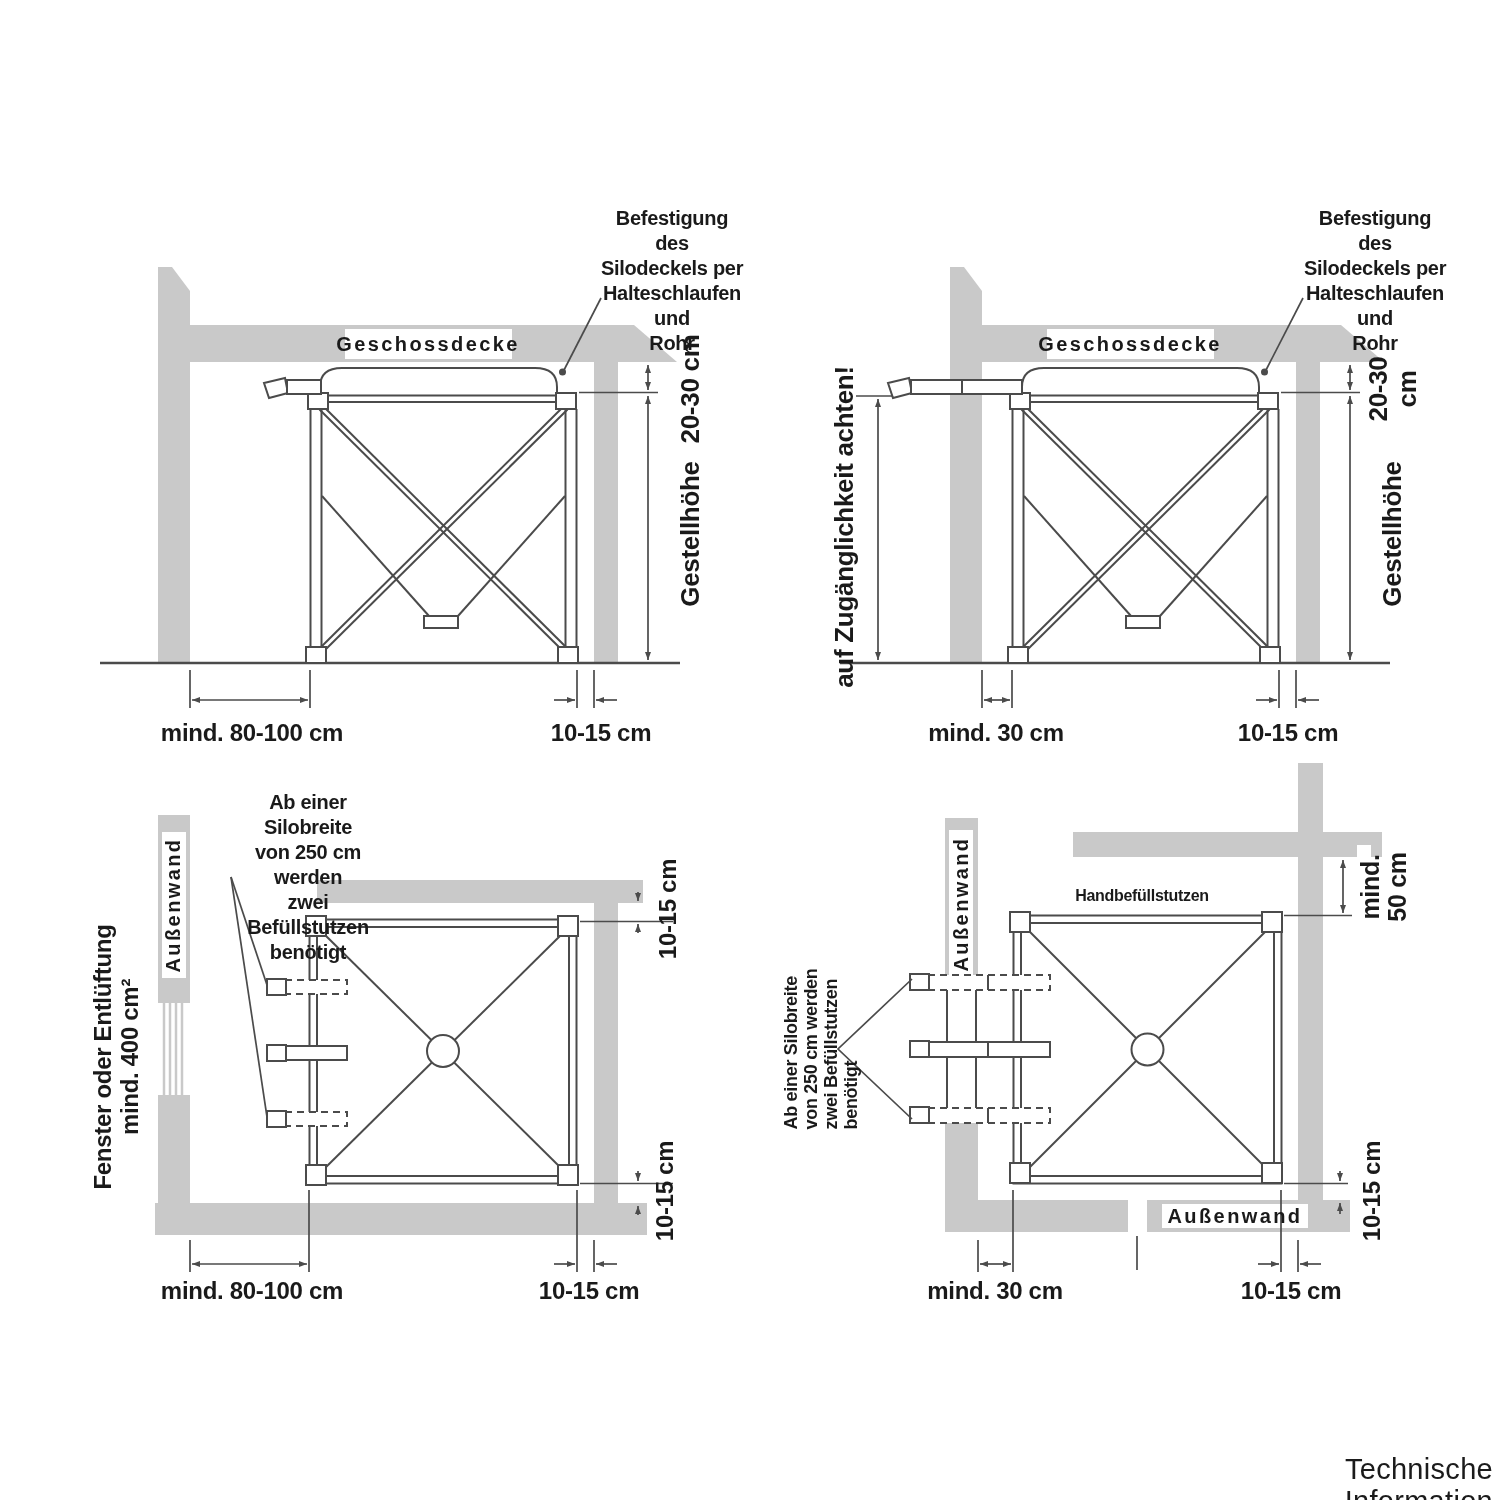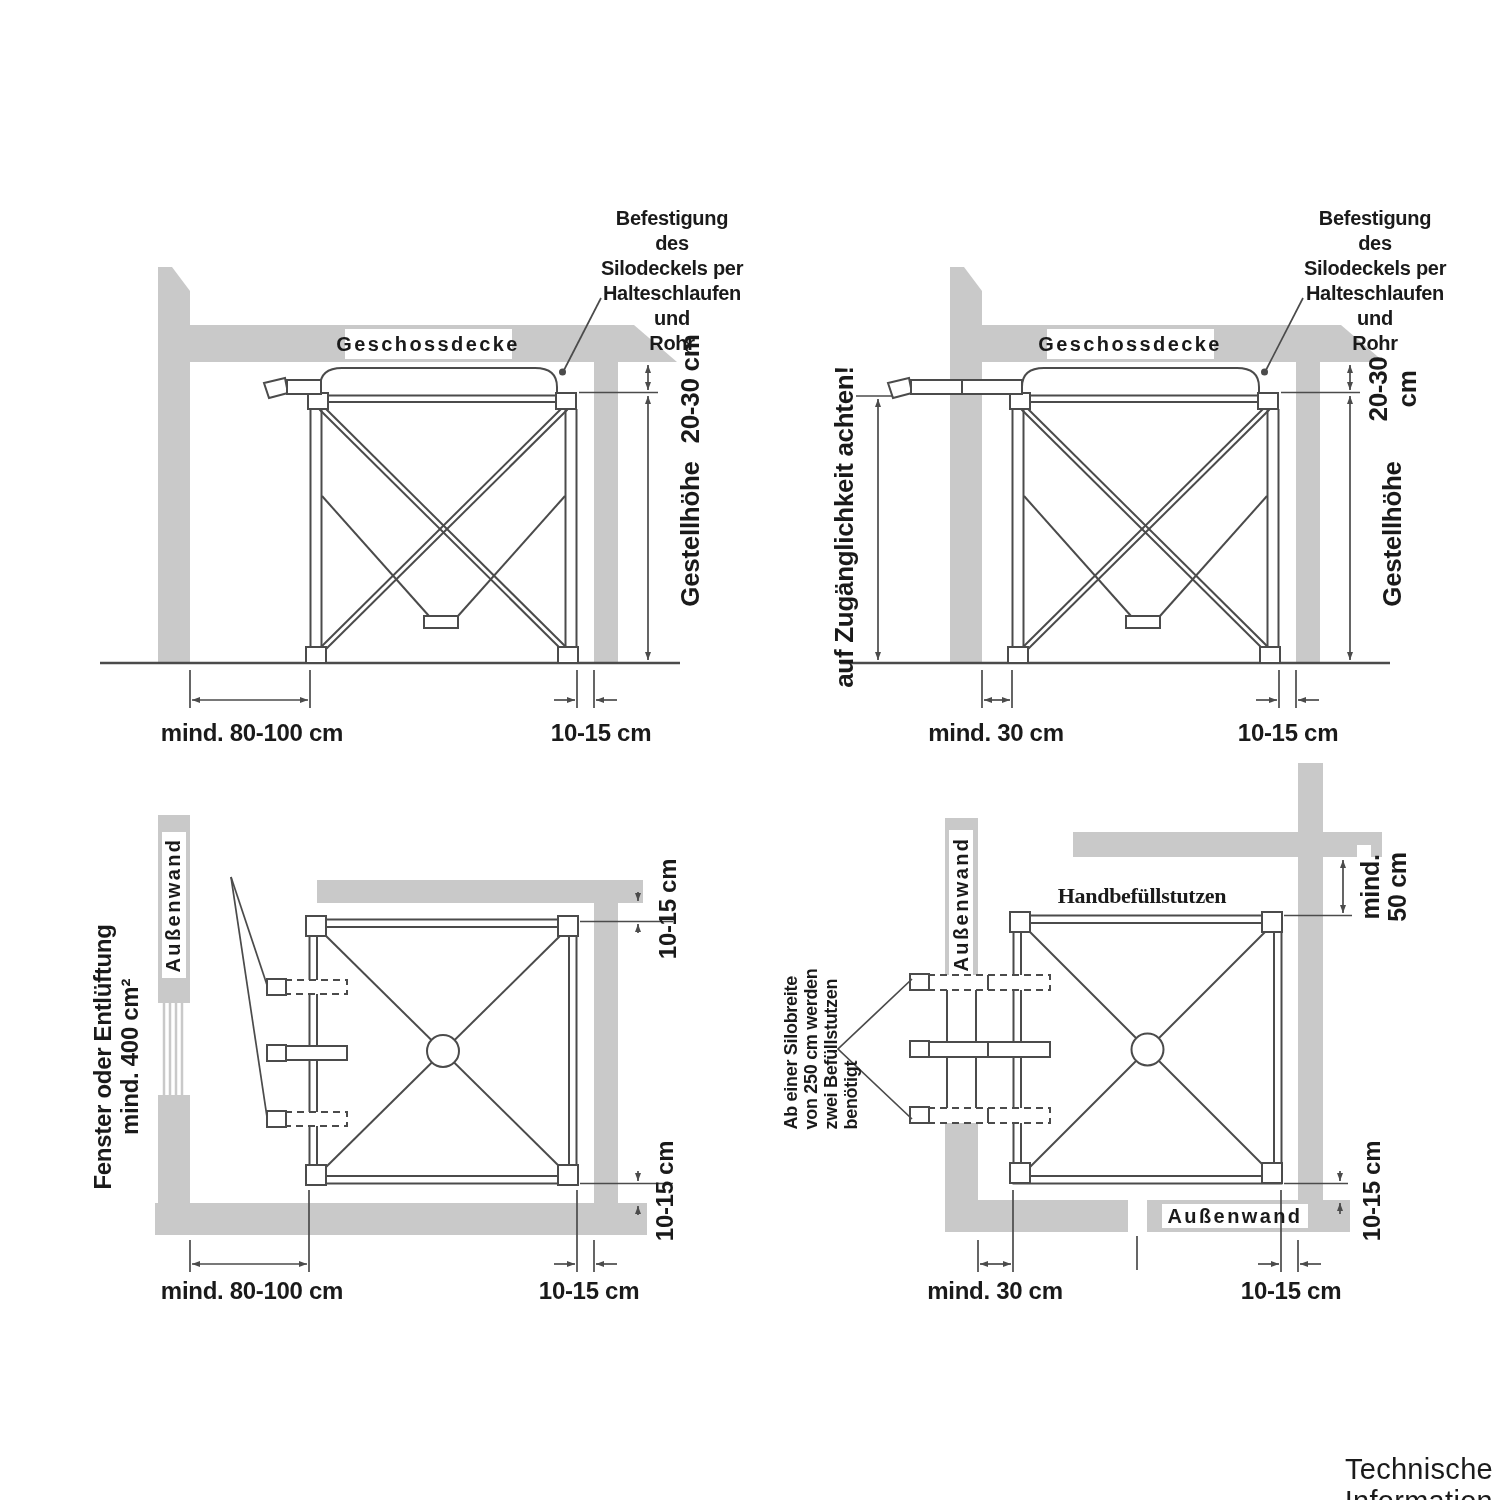--- a/index.html
+++ b/index.html
@@ -25,21 +25,21 @@
   .whitebox{fill:#fff;}
 
   .lbl{position:absolute;font-weight:600;color:var(--text);white-space:pre-line;line-height:1.12;letter-spacing:-0.3px;}
   .c{transform:translate(-50%,-50%);text-align:right;}
   .r{transform:translate(-50%,-50%) rotate(-90deg);text-align:center;}
   .rl{transform:translate(-50%,-50%) rotate(-90deg);text-align:left;}
   .note{font-size:20px;line-height:25px;text-align:center;}
   .dim{font-size:24px;}
   .big{font-size:26px;}
   .boxlbl{font-size:20px;letter-spacing:2.4px;font-weight:700;}
-  .title{font-size:22px;font-family:Liberation Serif, serif;}
+  .title{font-size:16px;}
   .footer{font-size:29px;font-weight:400;letter-spacing:0.3px;color:#1b1b1b;text-align:right;}
 </style>
 </head>
 <body>
 
 <div id="stage">
 
   <svg id="art" width="1500" height="1500" viewBox="0 0 1500 1500">
     <defs>
       <marker id="ar" markerWidth="9" markerHeight="8" refX="8" refY="3" orient="auto" markerUnits="userSpaceOnUse">
@@ -278,20 +278,24 @@
 Silodeckels per
 Halteschlaufen und
 Rohr</div>
   <div class="lbl boxlbl c" style="left:1130px;top:344px;">Geschossdecke</div>
   <div class="lbl big r" style="left:845px;top:527px;width:400px;">auf Zugänglichkeit achten!</div>
   <div class="lbl big r" style="left:1393px;top:389px;">20-30 cm</div>
   <div class="lbl big r" style="left:1393px;top:534px;">Gestellhöhe</div>
   <div class="lbl dim c" style="left:996px;top:733px;">mind. 30 cm</div>
   <div class="lbl dim c" style="left:1288px;top:733px;">10-15 cm</div>
 
+  <div class="lbl note" style="left:228px;top:790px;width:160px;">Ab einer Silobreite
+von 250 cm werden
+zwei Befüllstutzen
+benötigt</div>
   <div class="lbl r" style="left:116px;top:1057px;font-size:24px;line-height:27px;">Fenster oder Entlüftung
 mind. 400 cm²</div>
   <div class="lbl boxlbl r" style="left:173px;top:905px;">Außenwand</div>
   <div class="lbl dim r" style="left:668px;top:909px;">10-15 cm</div>
   <div class="lbl dim r" style="left:665px;top:1191px;">10-15 cm</div>
   <div class="lbl dim c" style="left:252px;top:1291px;">mind. 80-100 cm</div>
   <div class="lbl dim c" style="left:589px;top:1291px;">10-15 cm</div>
 
   <div class="lbl rl" style="left:821px;top:1049px;font-size:18px;line-height:20px;">Ab einer Silobreite
 von 250 cm werden

